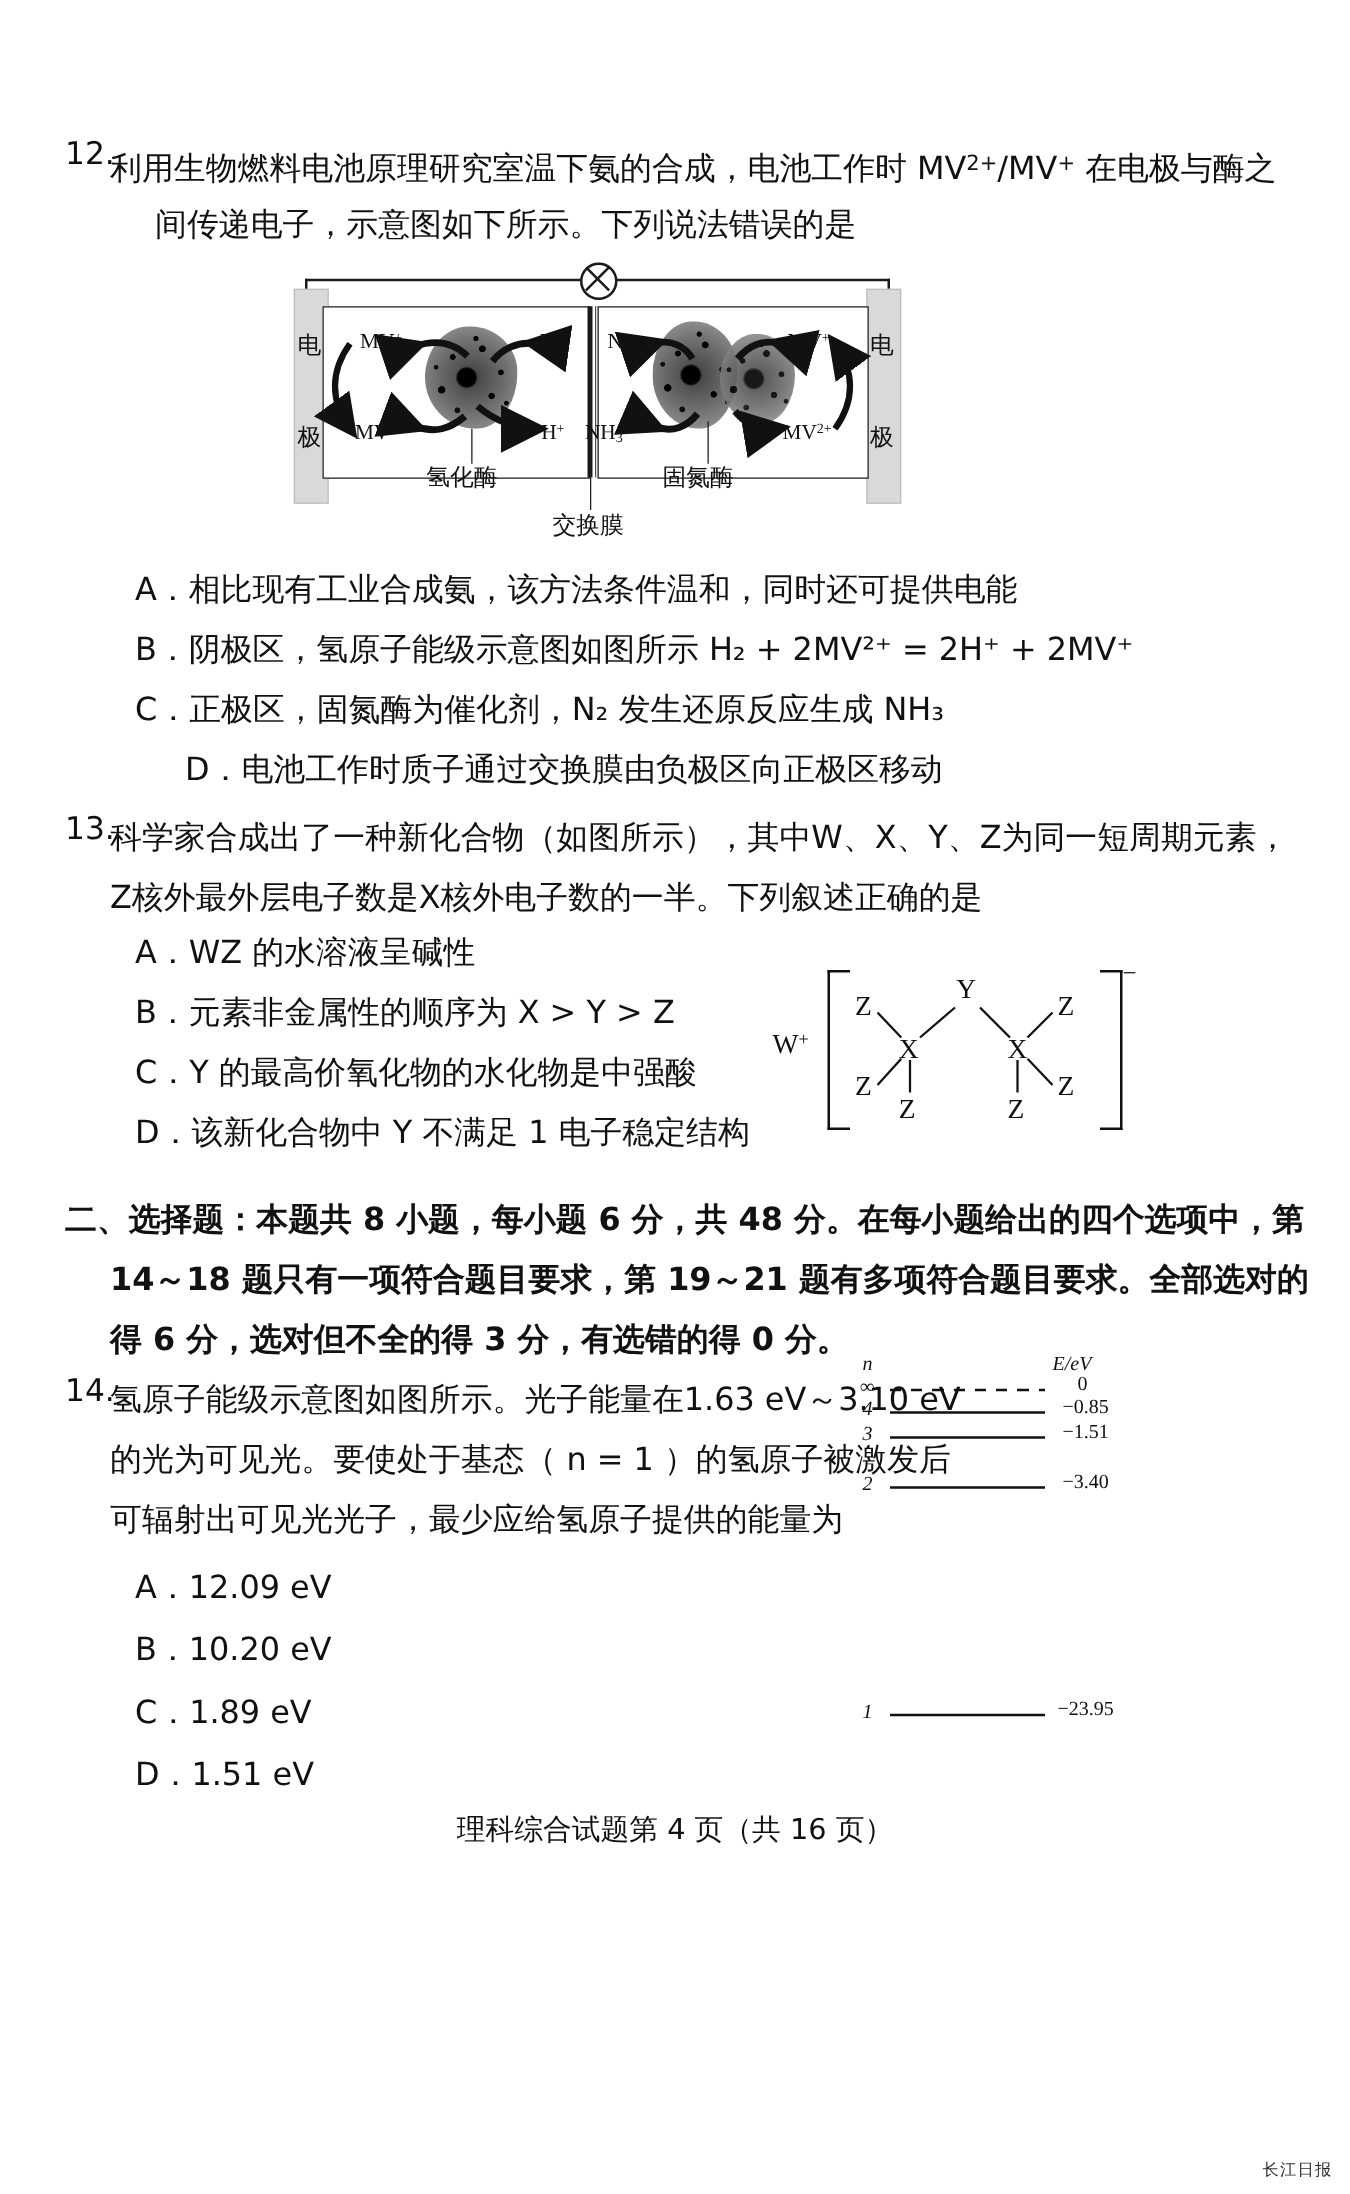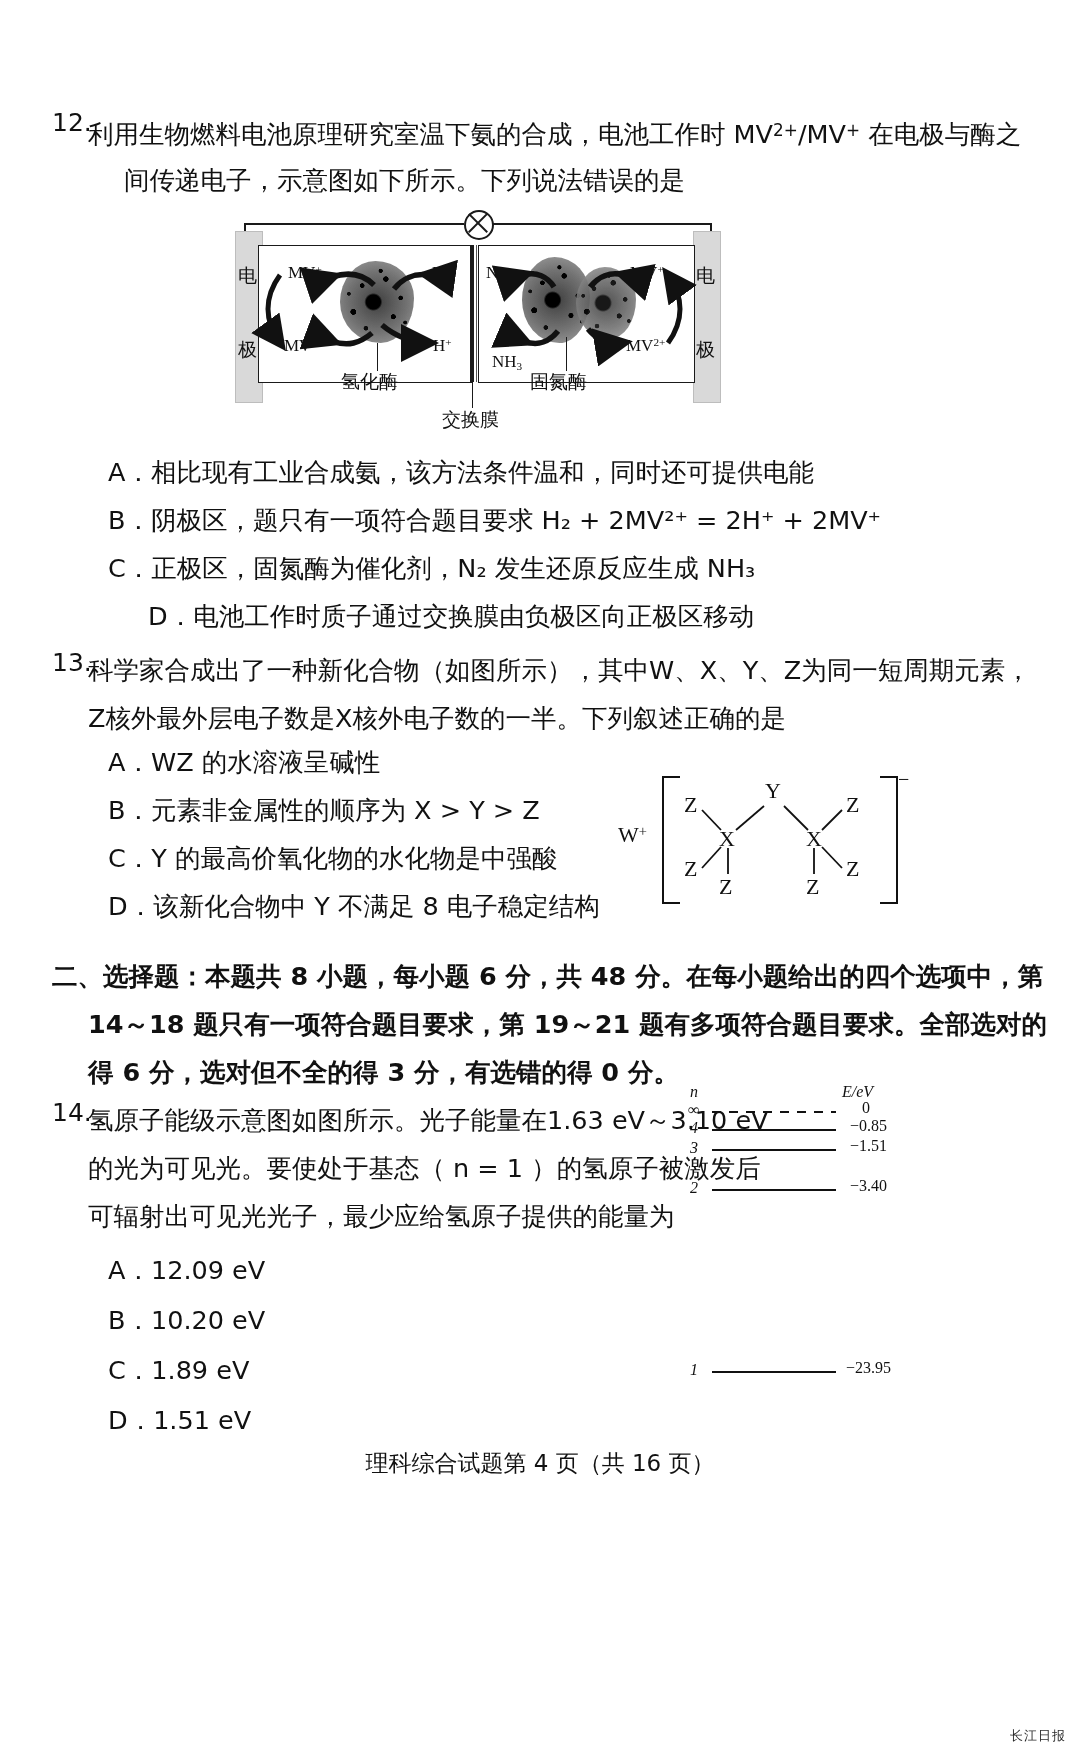--- a/index.html
+++ b/index.html
@@ -190,21 +190,21 @@
       <div class="figlabel" style="left:200px;top:58px;">
         <span>H</span><sub>2</sub>
       </div>
       <div class="figlabel" style="left:201px;top:131px;">
         <span>H</span><sup>+</sup>
       </div>
 
       <div class="figlabel" style="left:254px;top:58px;">
         <span>N</span><sub>2</sub>
       </div>
-      <div class="figlabel" style="left:260px;top:131px;margin-top:16px;">
+      <div class="figlabel" style="left:236px;top:131px;">
         <span>NH</span><sub>3</sub>
       </div>
       <div class="figlabel" style="left:398px;top:58px;">
         <span>MV</span><sup>+</sup>
       </div>
       <div class="figlabel" style="left:394px;top:131px;">
         <span>MV</span><sup>2+</sup>
       </div>
 
       <div class="enzyme" style="left:108px;top:56px;width:74px;height:82px;"></div>
@@ -240,21 +240,21 @@
       <div class="figlabel cjk" style="left:298px;top:164px;font-size:19px;">固氮酶</div>
 
       <div class="leader" style="left:240px;top:177px;height:26px;"></div>
       <div class="figlabel cjk" style="left:210px;top:202px;font-size:19px;">交换膜</div>
     </div>
 
     <div class="opt cjk" style="position:absolute;left:108px;top:448px;">
       <span>A．</span><span>相比现有工业合成氨，该方法条件温和，同时还可提供电能</span>
     </div>
     <div class="opt cjk" style="position:absolute;left:108px;top:496px;">
-      <span>B．</span><span>阴极区，题只有一项符合题目要求 H₂ + 2MV²⁺ = 2H⁺ + 2MV⁺</span>
+      <span>B．</span><span>阴极区，氢原子能级示意图如图所示 H₂ + 2MV²⁺ = 2H⁺ + 2MV⁺</span>
     </div>
     <div class="opt cjk" style="position:absolute;left:108px;top:544px;">
       <span>C．</span><span>正极区，固氮酶为催化剂，N₂ 发生还原反应生成 NH₃</span>
     </div>
     <div class="opt cjk" style="position:absolute;left:108px;top:592px;margin-left:40px;">
       <span>D．</span><span>电池工作时质子通过交换膜由负极区向正极区移动</span>
     </div>
   </div>
 
   <div>
@@ -265,21 +265,21 @@
     <div class="opt cjk" style="position:absolute;left:108px;top:738px;">
       <span>A．</span><span>WZ 的水溶液呈碱性</span>
     </div>
     <div class="opt cjk" style="position:absolute;left:108px;top:786px;">
       <span>B．</span><span>元素非金属性的顺序为 X &gt; Y &gt; Z</span>
     </div>
     <div class="opt cjk" style="position:absolute;left:108px;top:834px;text-align:right;">
       <span>C．</span><span>Y 的最高价氧化物的水化物是中强酸</span>
     </div>
     <div class="opt cjk" style="position:absolute;left:108px;top:882px;">
-      <span>D．</span><span>该新化合物中 Y 不满足 8 电子稳定结构</span>
+      <span>D．</span><span>该新化合物中 Y 不满足 1 电子稳定结构</span>
     </div>
 
     <div id="fig13">
 
       <div class="atom" style="left:0px;top:52px;">
         <span>W</span><sup>+</sup>
       </div>
 
       <div style="position:absolute;left:44px;top:6px;height:124px;width:16px;border-left:2px solid #111;border-top:2px solid #111;border-bottom:2px solid #111;"></div>
 

